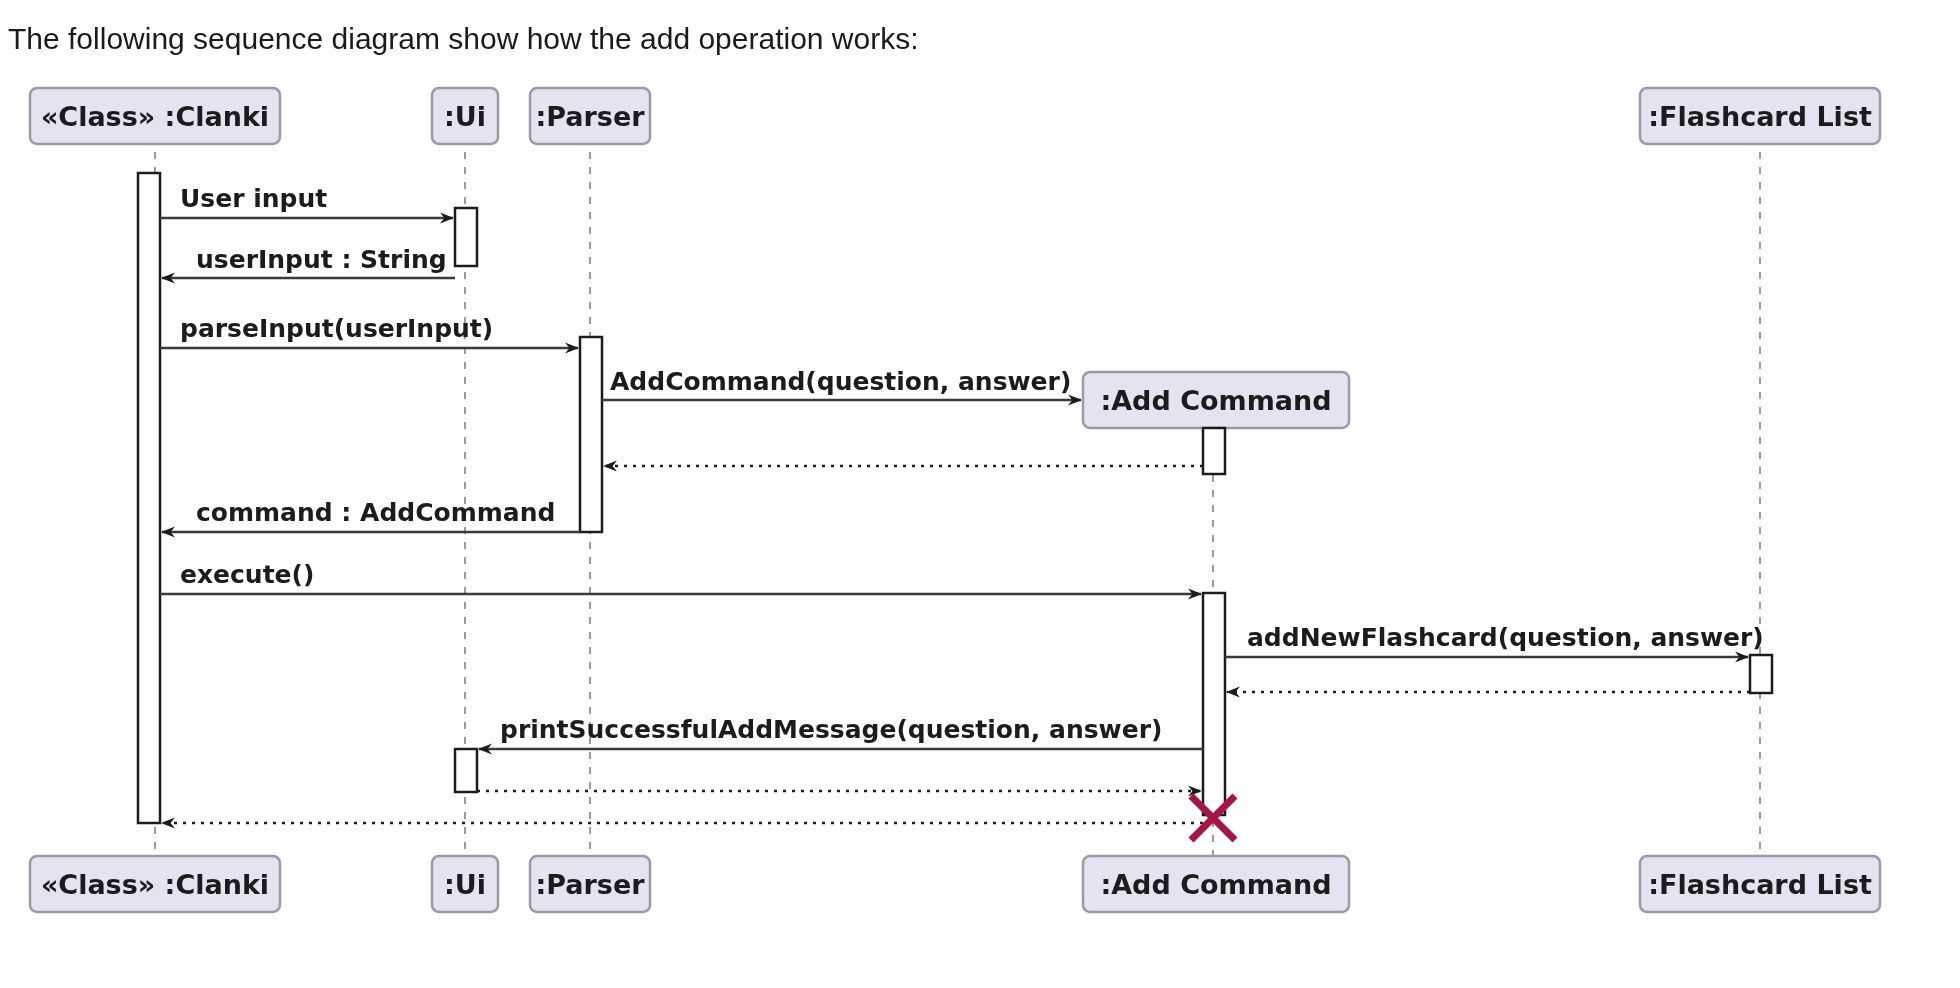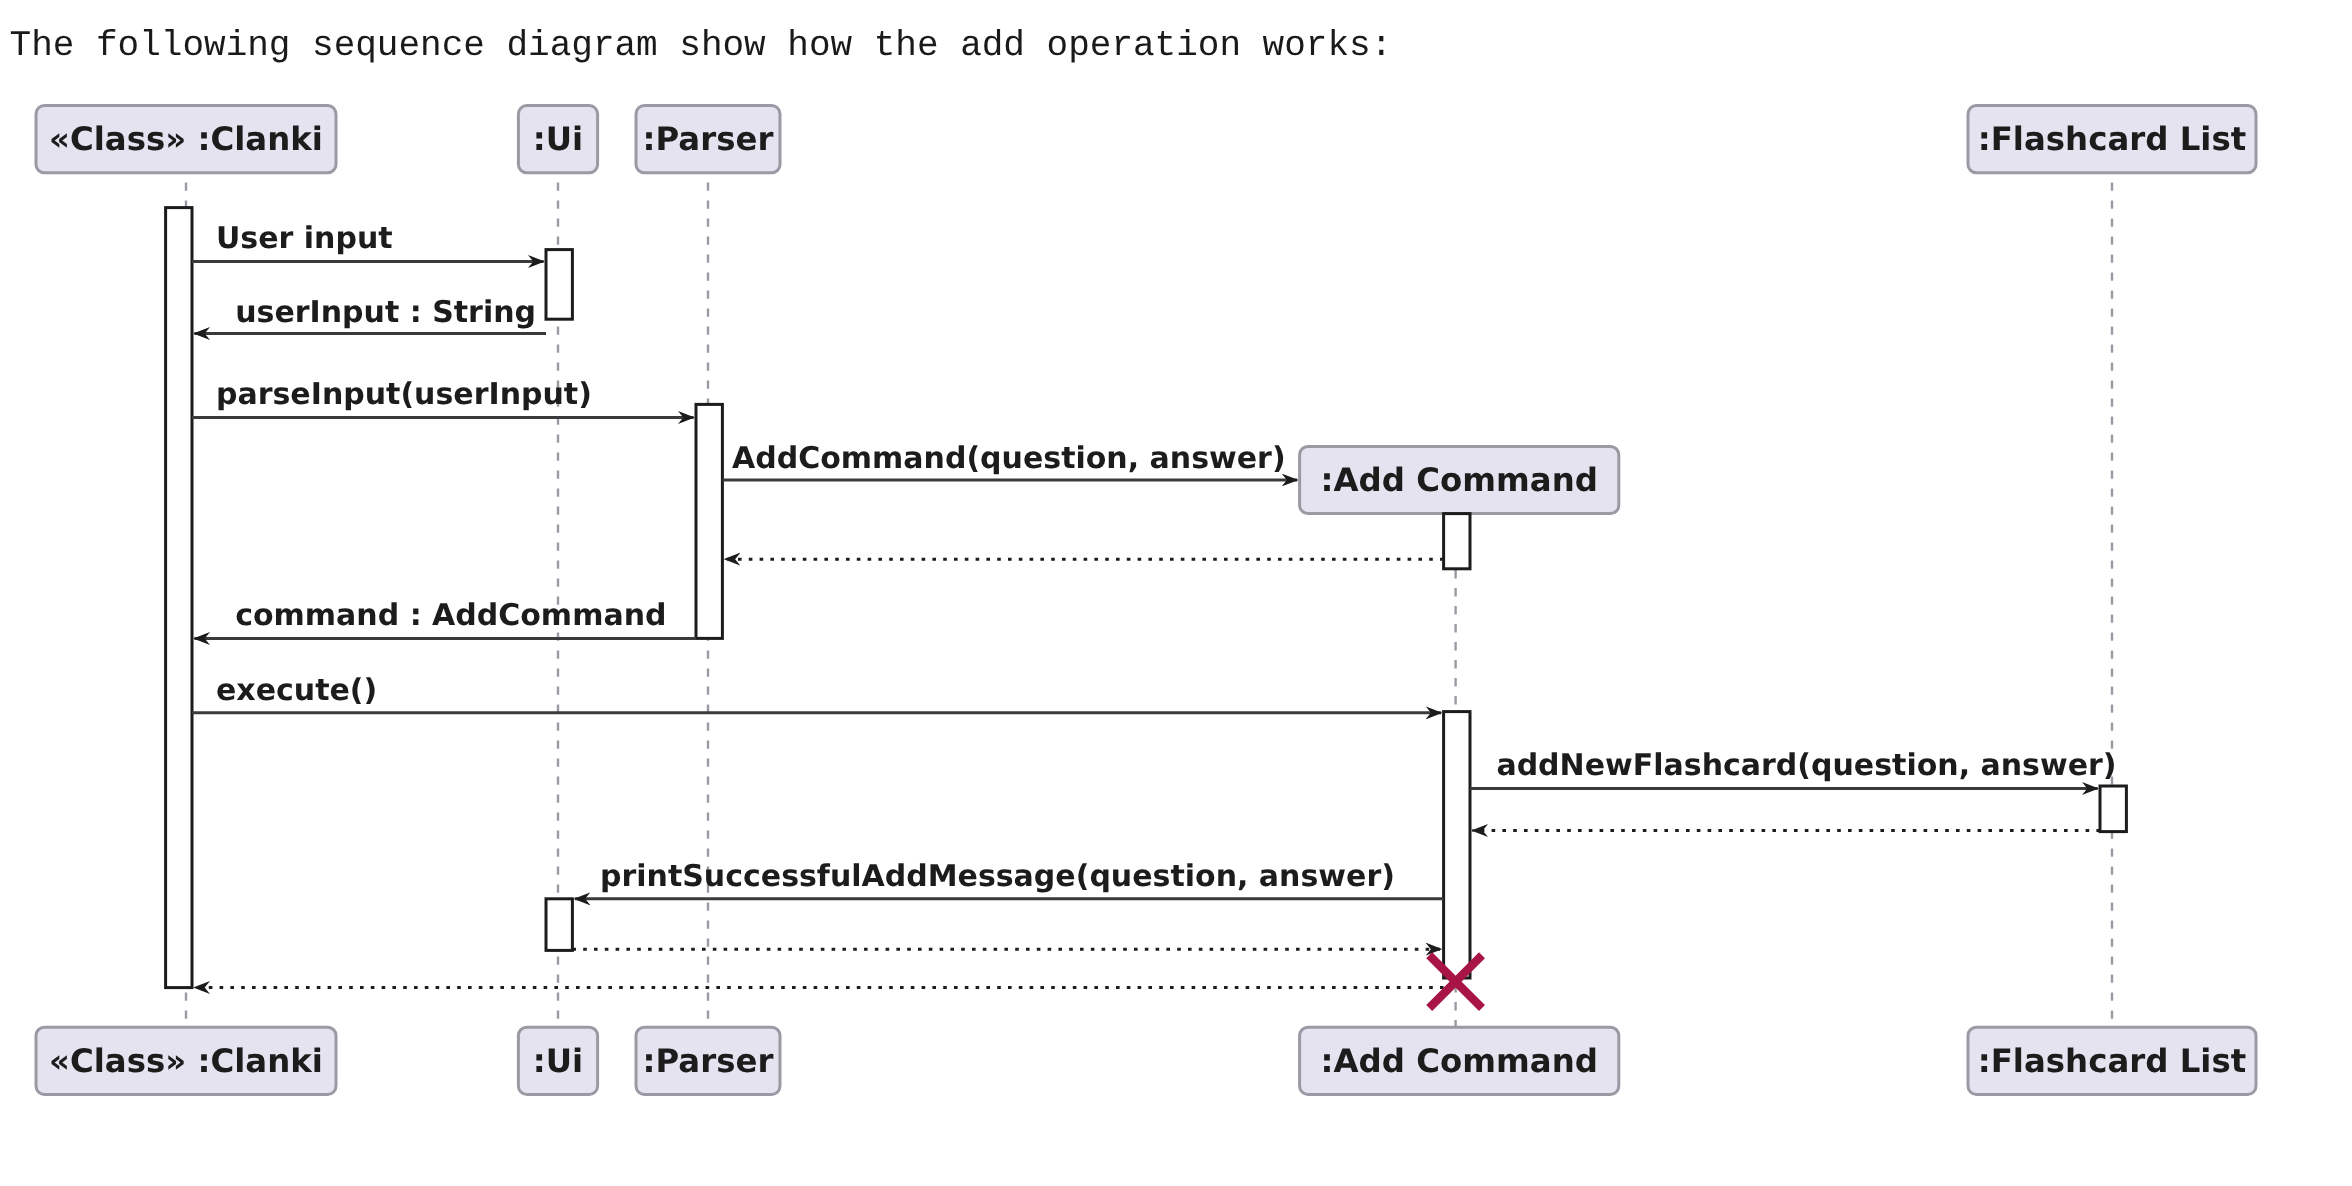--- a/index.html
+++ b/index.html
@@ -7,21 +7,21 @@
   body{
     width:1960px;height:988px;
     background:#ffffff;
     font-family:"DejaVu Sans","Liberation Sans",sans-serif;
     overflow:hidden;
     position:relative;
   }
   #caption{
     position:absolute;left:8px;top:22px;
     font-size:30px;color:#1a1a1a;
-    font-family:Liberation Mono, monospace;
+    font-family:Liberation Sans, sans-serif;
     white-space:nowrap;
   }
   #diagram{position:absolute;left:0;top:0;width:1960px;height:781px;}
   svg{display:block;}
   .pbox-label{
     font-family:"DejaVu Sans",sans-serif;
     font-size:27px;font-weight:700;fill:#1c1c1c;
     dominant-baseline:middle;text-anchor:middle;
   }
   .msg-label{

